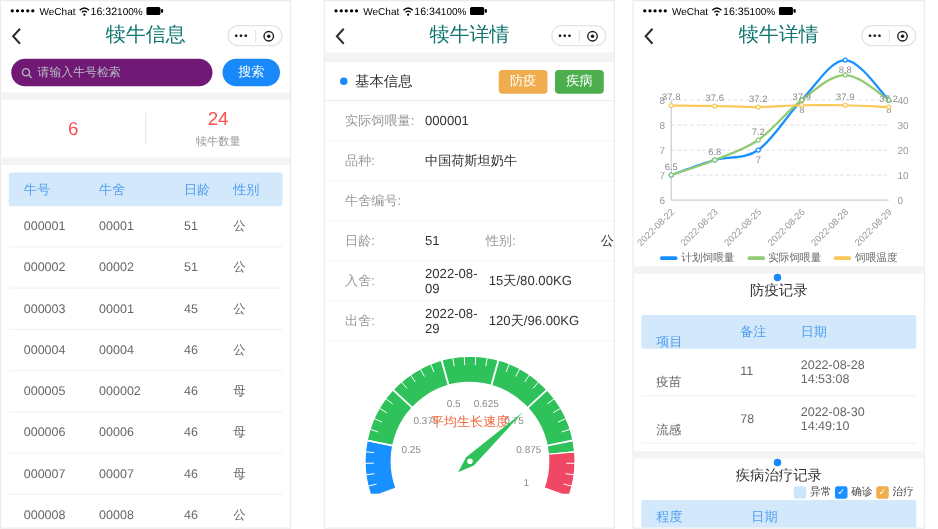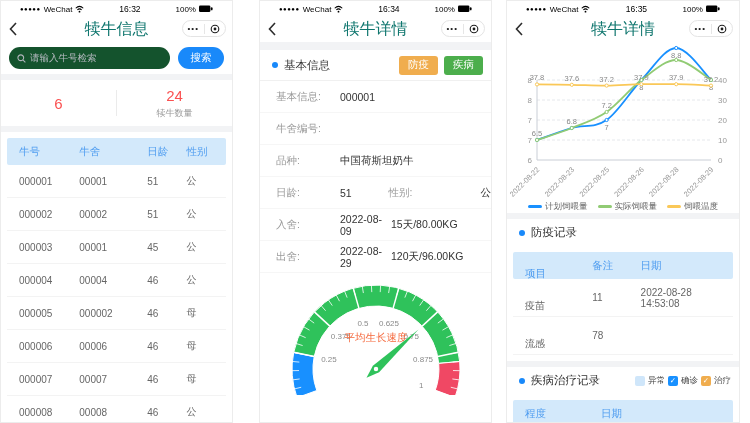--- a/index.html
+++ b/index.html
@@ -3,39 +3,39 @@
 <meta charset="utf-8">
 <style>
   html,body{margin:0;padding:0;}
   body{width:750px;height:423px;background:#fff;font-family:"Liberation Sans","DejaVu Sans",sans-serif;position:relative;overflow:hidden;}
   .phone{position:absolute;top:0;height:423px;background:#fff;border:1px solid #ececec;box-sizing:border-box;overflow:hidden;}
   #p1{left:0;width:233px;}
   #p2{left:259px;width:233px;}
   #p3{left:506px;width:234px;}
 
   
-  .sbar{height:14px;display:flex;align-items:center;justify-content:space-between;padding:1px 19px 0;font-size:8px;color:#000;}
+  .sbar{height:14px;display:flex;align-items:center;padding:1px 7px 0;font-size:8px;color:#000;}
   .sbar .sleft,.sbar .sright{display:flex;align-items:center;gap:3px;}
   .sdots{font-size:6px;letter-spacing:.5px;}
   .stime{font-size:8.5px;}
 
   
   .nav{height:26px;position:relative;}
   .nav-title{text-align:center;line-height:26px;font-size:16px;color:#0f766e;}
   .back{position:absolute;left:8px;top:6px;cursor:pointer;}
   .capsule{position:absolute;right:6px;top:4px;width:44px;height:17px;border:1px solid #e4e4e4;border-radius:9px;display:flex;align-items:center;background:#fff;box-sizing:border-box;}
   .cap-dots{flex:1;text-align:center;font-size:8px;color:#1c1c1c;letter-spacing:1px;line-height:14px;}
   .cap-div{width:1px;height:10px;background:#e6e6e6;}
   .cap-target{flex:1;display:flex;justify-content:center;align-items:center;}
 
   .strip{height:6px;background:#f2f3f5;}
 
   
   .search-wrap{display:flex;align-items:center;padding:5px 8px;gap:8px;height:22px;}
-  .search-input{flex:1;height:22px;background:#14532d;border-radius:12px;display:flex;align-items:center;padding:0 8px;gap:4px;box-sizing:border-box;}
+  .search-input{flex:1;height:22px;background:#701a75;border-radius:12px;display:flex;align-items:center;padding:0 8px;gap:4px;box-sizing:border-box;}
   .search-ph{font-size:9.5px;color:#b6bac1;}
   .search-btn{width:46px;height:22px;border-radius:12px;background:#1989fa;color:#fff;font-size:10.5px;display:flex;align-items:center;justify-content:center;cursor:pointer;}
   .stats{height:46px;display:flex;align-items:center;}
   .stat{flex:1;text-align:center;}
   .stat-v{font-size:15px;color:#fa5151;}
   .stat-l{font-size:9px;color:#999;margin-top:3px;}
   .stat-div{width:1px;height:26px;background:#ebebeb;}
 
   
   .tbl{margin:6px 6px 0;}
@@ -51,21 +51,21 @@
   .p1c4{width:18%;}
   .p3c1{width:36%;padding-left:12px;margin-top:16px;}
   .p3c2{width:22%;}
   .p3c3{width:42%;}
   .fyrow{height:37px;}
   .jbc1{width:40%;padding-left:12px;}
   .jbc2{width:60%;}
 
   
   .sect{display:flex;align-items:center;height:30px;padding:0 8px;border-bottom:1px solid #f0f0f0;background:#fff;}
-  .sect3{height:27px;border-bottom:none;}
+  .sect3{height:27px;border-bottom:none;flex-direction:column;}
   .dot{width:6px;height:6px;border-radius:50%;background:#1989fa;margin:0 6px 0 4px;flex:none;}
   .sect-title{font-size:11.5px;color:#333;}
   .sect-btns{margin-left:auto;display:flex;gap:6px;}
   .mini-btn{height:19px;padding:0 9px;border-radius:3px;color:#fff;font-size:10.5px;display:flex;align-items:center;cursor:pointer;}
   .frow{display:flex;height:31px;align-items:center;border-bottom:1px solid #f6f6f6;padding-left:16px;font-size:10.5px;}
   .fcell{display:flex;align-items:center;}
   .fcell.c0{flex:1.15;}
   .fcell.c1{flex:1;gap:48px;}
   .flabel{color:#9a9a9a;min-width:64px;}
   .flabel.sm{min-width:44px;}
@@ -243,34 +243,34 @@
     <span class="dot"></span>
     <span class="sect-title">基本信息</span>
     <span class="sect-btns">
       <span class="mini-btn" id="btn-fangyi" style="background: rgb(240, 173, 78);">防疫</span>
       <span class="mini-btn" id="btn-jibing" style="background: rgb(76, 174, 76);">疾病</span>
     </span>
   </div>
   <div id="p2-fields">
       <div class="frow">
         <span class="fcell c0">
-          <span class="flabel">基本信息:</span>
+          <span class="flabel">实际饲喂量:</span>
           <span class="fvalue">000001</span>
+        </span>
+      </div>
+      <div class="frow">
+        <span class="fcell c0">
+          <span class="flabel">品种:</span>
+          <span class="fvalue">中国荷斯坦奶牛</span>
         </span>
       </div>
       <div class="frow">
         <span class="fcell c0">
           <span class="flabel">牛舍编号:</span>
           <span class="fvalue"></span>
-        </span>
-      </div>
-      <div class="frow">
-        <span class="fcell c0">
-          <span class="flabel">品种:</span>
-          <span class="fvalue">中国荷斯坦奶牛</span>
         </span>
       </div>
       <div class="frow">
         <span class="fcell c0">
           <span class="flabel">日龄:</span>
           <span class="fvalue">51</span>
         </span>
         <span class="fcell c1">
           <span class="flabel sm">性别:</span>
           <span class="fvalue">公</span>
@@ -477,20 +477,21 @@
         <span class="tc p3c3">日期</span>
       </div>
       <div class="trow tdrow fyrow">
         <span class="tc p3c1">疫苗</span>
         <span class="tc p3c2">11</span>
         <span class="tc p3c3">2022-08-28 14:53:08</span>
       </div>
       <div class="trow tdrow fyrow">
         <span class="tc p3c1">流感</span>
         <span class="tc p3c2">78</span>
+        <span class="tc p3c3">2022-08-30 14:49:10</span>
       </div>
     </div>
   <div class="strip" style="margin-top:6px"></div>
   <div class="sect sect3">
     <span class="dot"></span>
     <span class="sect-title">疾病治疗记录</span>
     <span class="jb-legend" id="jb-legend">
         <span class="chip" style="background: rgb(207, 230, 250);"></span>
         <span>异常</span>
         <span class="chip" style="background: rgb(24, 144, 255);">✓</span>

